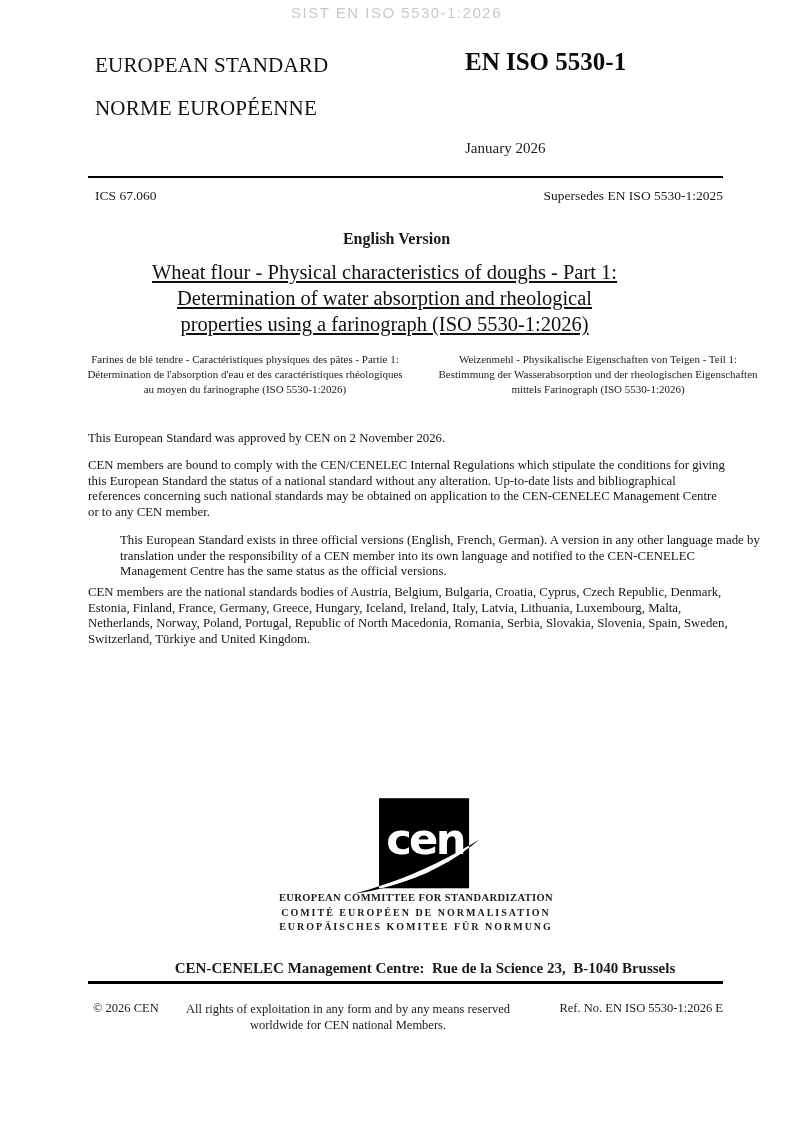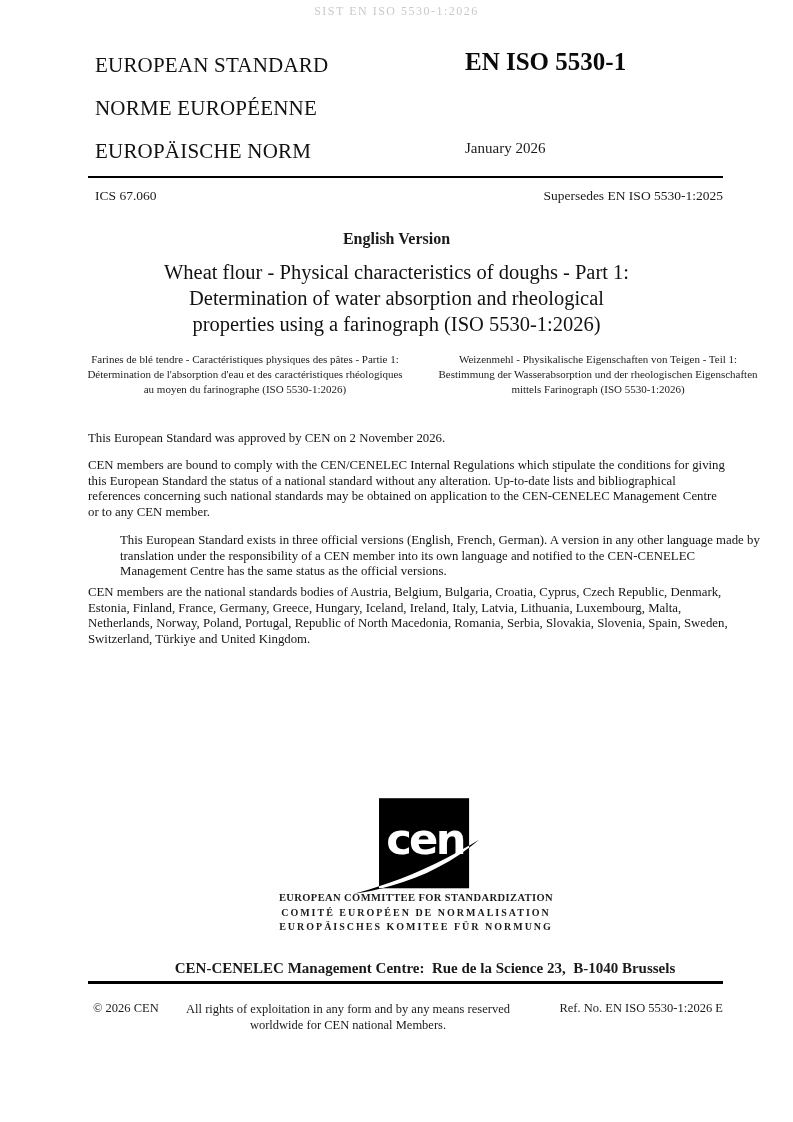--- a/index.html
+++ b/index.html
@@ -3,38 +3,38 @@
 <meta charset="utf-8">
 <style>
   html,body{margin:0;padding:0;background:#ffffff;}
   .page{
     position:relative;width:793px;height:1122px;margin:0 auto;background:#fff;
     font-family:"Liberation Serif", serif;color:#1a1a1a;overflow:hidden;
   }
   .abs{position:absolute;}
   .watermark{
     top:4px;left:0;width:100%;text-align:center;
-    font-family:Liberation Serif, serif;font-size:12px;letter-spacing:1.5px;
+    font-family:Liberation Sans, sans-serif;font-size:15px;letter-spacing:1.5px;
     color:#c9c9c9;
   }
   .hdr-line{left:95px;font-size:21px;letter-spacing:0.2px;color:#111;}
   .hdr-line1{top:53px;}
   .hdr-line2{top:96px;}
   .hdr-line3{top:139px;}
   .std-number{top:48px;left:465px;font-size:25px;font-weight:700;color:#0a0a0a;}
   .std-date{top:140px;left:465px;font-size:15px;}
   .rule{left:88px;width:635px;background:#000;}
   .rule-top{top:176px;height:2px;}
   .rule-bottom{top:981px;height:3px;}
   .ics{top:188px;left:95px;font-size:13.5px;}
   .supersedes{top:188px;right:70px;font-size:13.5px;}
   .version-label{top:230px;left:0;width:100%;text-align:center;font-size:16px;font-weight:700;}
   .title-en{
-    top:259px;left:148px;width:497px;text-align:center;
-    font-size:20.5px;line-height:26px;color:#111;
+    top:259px;left:136px;width:497px;text-align:center;
+    font-size:20.5px;line-height:26px;color:#111;text-decoration:underline;
   }
   .title-col{font-size:11px;line-height:15px;text-align:center;color:#222;}
   .title-fr{top:352px;left:86px;width:318px;}
   .title-de{top:352px;left:436px;width:324px;}
   .body-par{left:88px;width:640px;font-size:12.8px;line-height:15.5px;margin:0;color:#151515;}
   .par1{top:431px;}
   .par2{top:458px;}
   .par3{top:533px;margin-left:32px;}
   .par4{top:585px;}
   .logo-svg{top:798px;left:352px;width:127px;height:95px;overflow:visible;}
@@ -49,21 +49,20 @@
 </style>
 </head>
 <body>
 
 <div class="page">
 
   <div class="abs watermark">SIST EN ISO 5530-1:2026</div>
 
   <div class="abs hdr-line hdr-line1">EUROPEAN STANDARD</div>
   <div class="abs hdr-line hdr-line2">NORME EUROPÉENNE</div>
-  <div class="abs hdr-line hdr-line3">EUROPÄISCHE NORM</div>
 
   <div class="abs std-number">EN ISO 5530-1</div>
   <div class="abs std-date">January 2026</div>
 
   <div class="abs rule rule-top"></div>
 
   <div class="abs ics">ICS 67.060</div>
   <div class="abs supersedes">Supersedes EN ISO 5530-1:2025</div>
 
   <div class="abs version-label">English Version</div>

